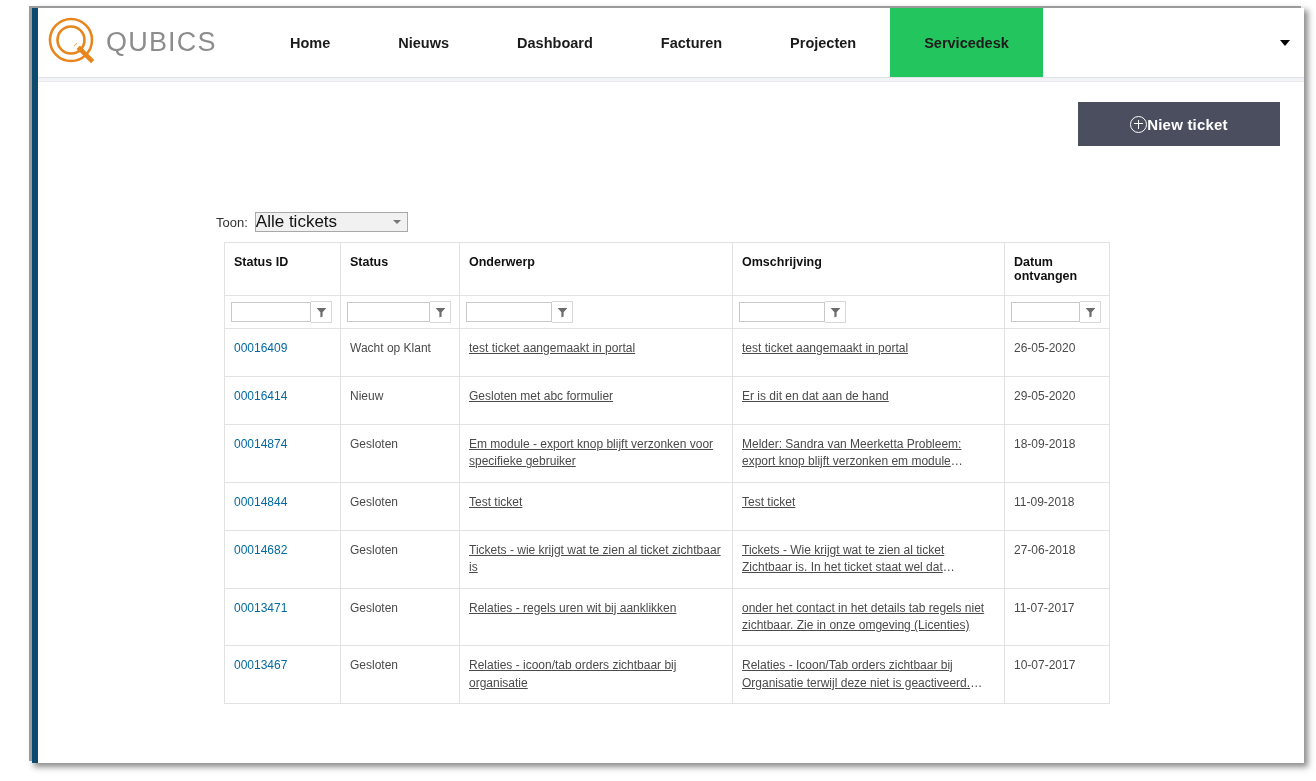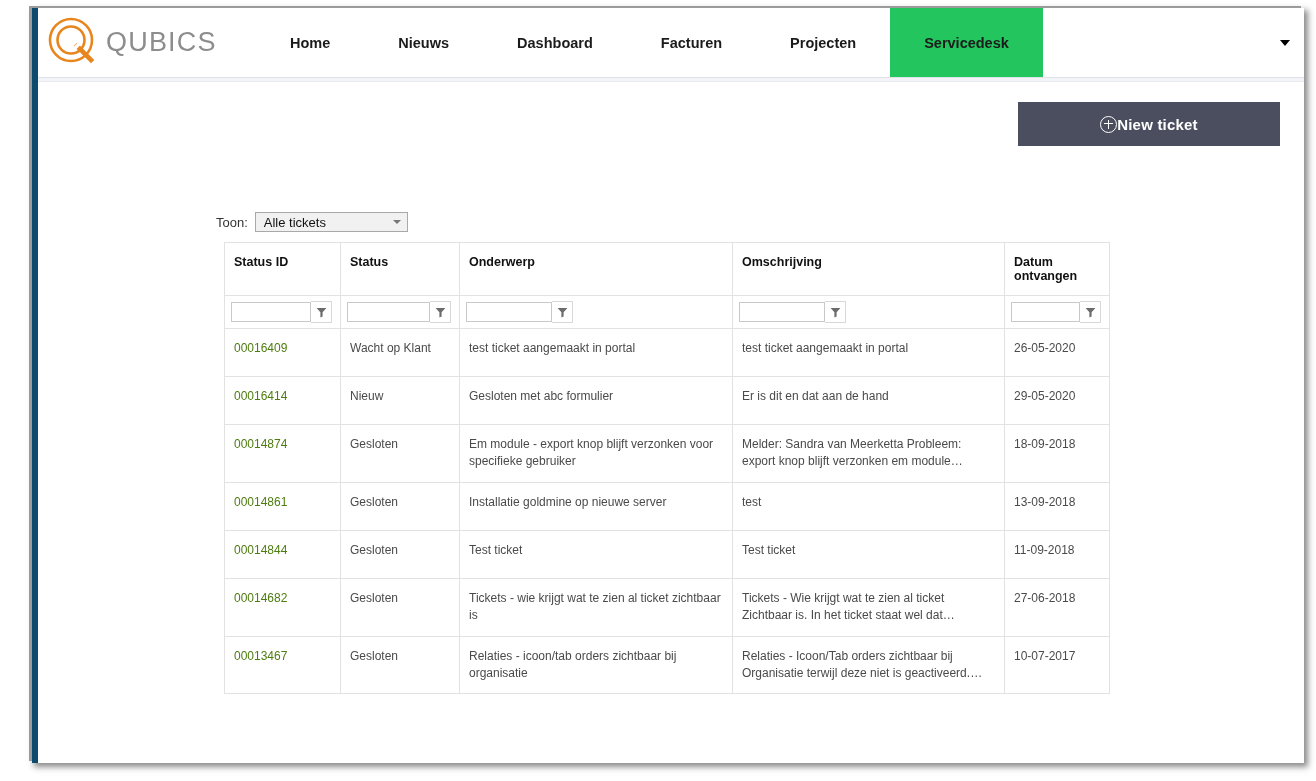--- a/index.html
+++ b/index.html
@@ -77,21 +77,21 @@
     border-top: 1px solid #dfe2e6;
     border-bottom: 1px solid #e8eaee;
   }
 
   
   .content { position: relative; height: 680px; background: #fff; }
 
   .new-ticket-btn {
     position: absolute;
     right: 24px; top: 20px;
-    width: 262px; height: 44px;
+    width: 202px; height: 44px;
     background: #4a4e5e;
     color: #ffffff;
     display: flex;
     align-items: center;
     justify-content: center;
     gap: 0;
     font-size: 15px;
     font-weight: bold;
     letter-spacing: .2px;
     cursor: pointer;
@@ -117,22 +117,22 @@
     align-items: center;
     gap: 7px;
   }
   .toon-label { font-size: 13px; color: #333; }
   .toon-select {
     width: 153px; height: 20px;
     background: #f1f1f1;
     border: 1px solid #a9a9a9;
     display: flex;
     align-items: center;
-    padding: 0 8px;
-    font-size: 13px;
+    padding: 0 0;
+    font-size: 17px;
     color: #111;
     position: relative;
     cursor: pointer;
   }
   .toon-select .sel-caret {
     position: absolute; right: 6px; top: 50%;
     transform: translateY(-50%);
     width: 0; height: 0;
     border-left: 4px solid transparent;
     border-right: 4px solid transparent;
@@ -196,31 +196,32 @@
   .funnel-btn svg { display: block; }
 
   tr.data-row td {
     padding: 11px 10px 11px 9px;
     font-size: 12px;
     color: #4a4a4a;
     line-height: 1.45;
     height: 48px;
   }
   tr.data-row td.cell-id a {
-    color: #4d7c0f;
+    color: #0369a1;
     text-decoration: none;
     font-size: 12px;
     cursor: pointer;
   }
   .clip2 {
     display: -webkit-box;
     -webkit-line-clamp: 2;
     -webkit-box-orient: vertical;
     overflow: hidden;
     max-height: 36px;
+    text-decoration: underline;
   }
 </style>
 </head>
 <body>
 
 <div class="page-frame">
 
   <div class="topbar">
 
     <div class="logo-zone">
@@ -363,51 +364,51 @@
             <td>Gesloten</td>
             <td>
                 <div class="clip2">Em module - export knop blijft verzonken voor specifieke gebruiker</div>
               </td>
             <td>
                 <div class="clip2">Melder: Sandra van Meerketta Probleem: export knop blijft verzonken em module (gebruikersnaam: klaudia)</div>
               </td>
             <td>18-09-2018</td>
           </tr>
           <tr class="data-row">
-            <td class="cell-id"><a>00014861</a></td>
-            <td>Gesloten</td>
-            <td>
-                <div class="clip2">Installatie goldmine op nieuwe server</div>
-              </td>
-            <td>
-                <div class="clip2">test</div>
-              </td>
-            <td>13-09-2018</td>
-          </tr>
-          <tr class="data-row">
             <td class="cell-id"><a>00014844</a></td>
             <td>Gesloten</td>
             <td>
                 <div class="clip2">Test ticket</div>
               </td>
             <td>
                 <div class="clip2">Test ticket</div>
               </td>
             <td>11-09-2018</td>
           </tr>
           <tr class="data-row">
             <td class="cell-id"><a>00014682</a></td>
             <td>Gesloten</td>
             <td>
                 <div class="clip2">Tickets - wie krijgt wat te zien al ticket zichtbaar is</div>
               </td>
             <td>
                 <div class="clip2">Tickets - Wie krijgt wat te zien al ticket Zichtbaar is. In het ticket staat wel dat bepaalde activiteit zichtbaar is of</div>
               </td>
             <td>27-06-2018</td>
+          </tr>
+          <tr class="data-row">
+            <td class="cell-id"><a>00013471</a></td>
+            <td>Gesloten</td>
+            <td>
+                <div class="clip2">Relaties - regels uren wit bij aanklikken</div>
+              </td>
+            <td>
+                <div class="clip2">onder het contact in het details tab regels niet zichtbaar. Zie in onze omgeving (Licenties)</div>
+              </td>
+            <td>11-07-2017</td>
           </tr>
           <tr class="data-row">
             <td class="cell-id"><a>00013467</a></td>
             <td>Gesloten</td>
             <td>
                 <div class="clip2">Relaties - icoon/tab orders zichtbaar bij organisatie</div>
               </td>
             <td>
                 <div class="clip2">Relaties - Icoon/Tab orders zichtbaar bij Organisatie terwijl deze niet is geactiveerd. (staat dus niet bovenaan</div>
               </td>

